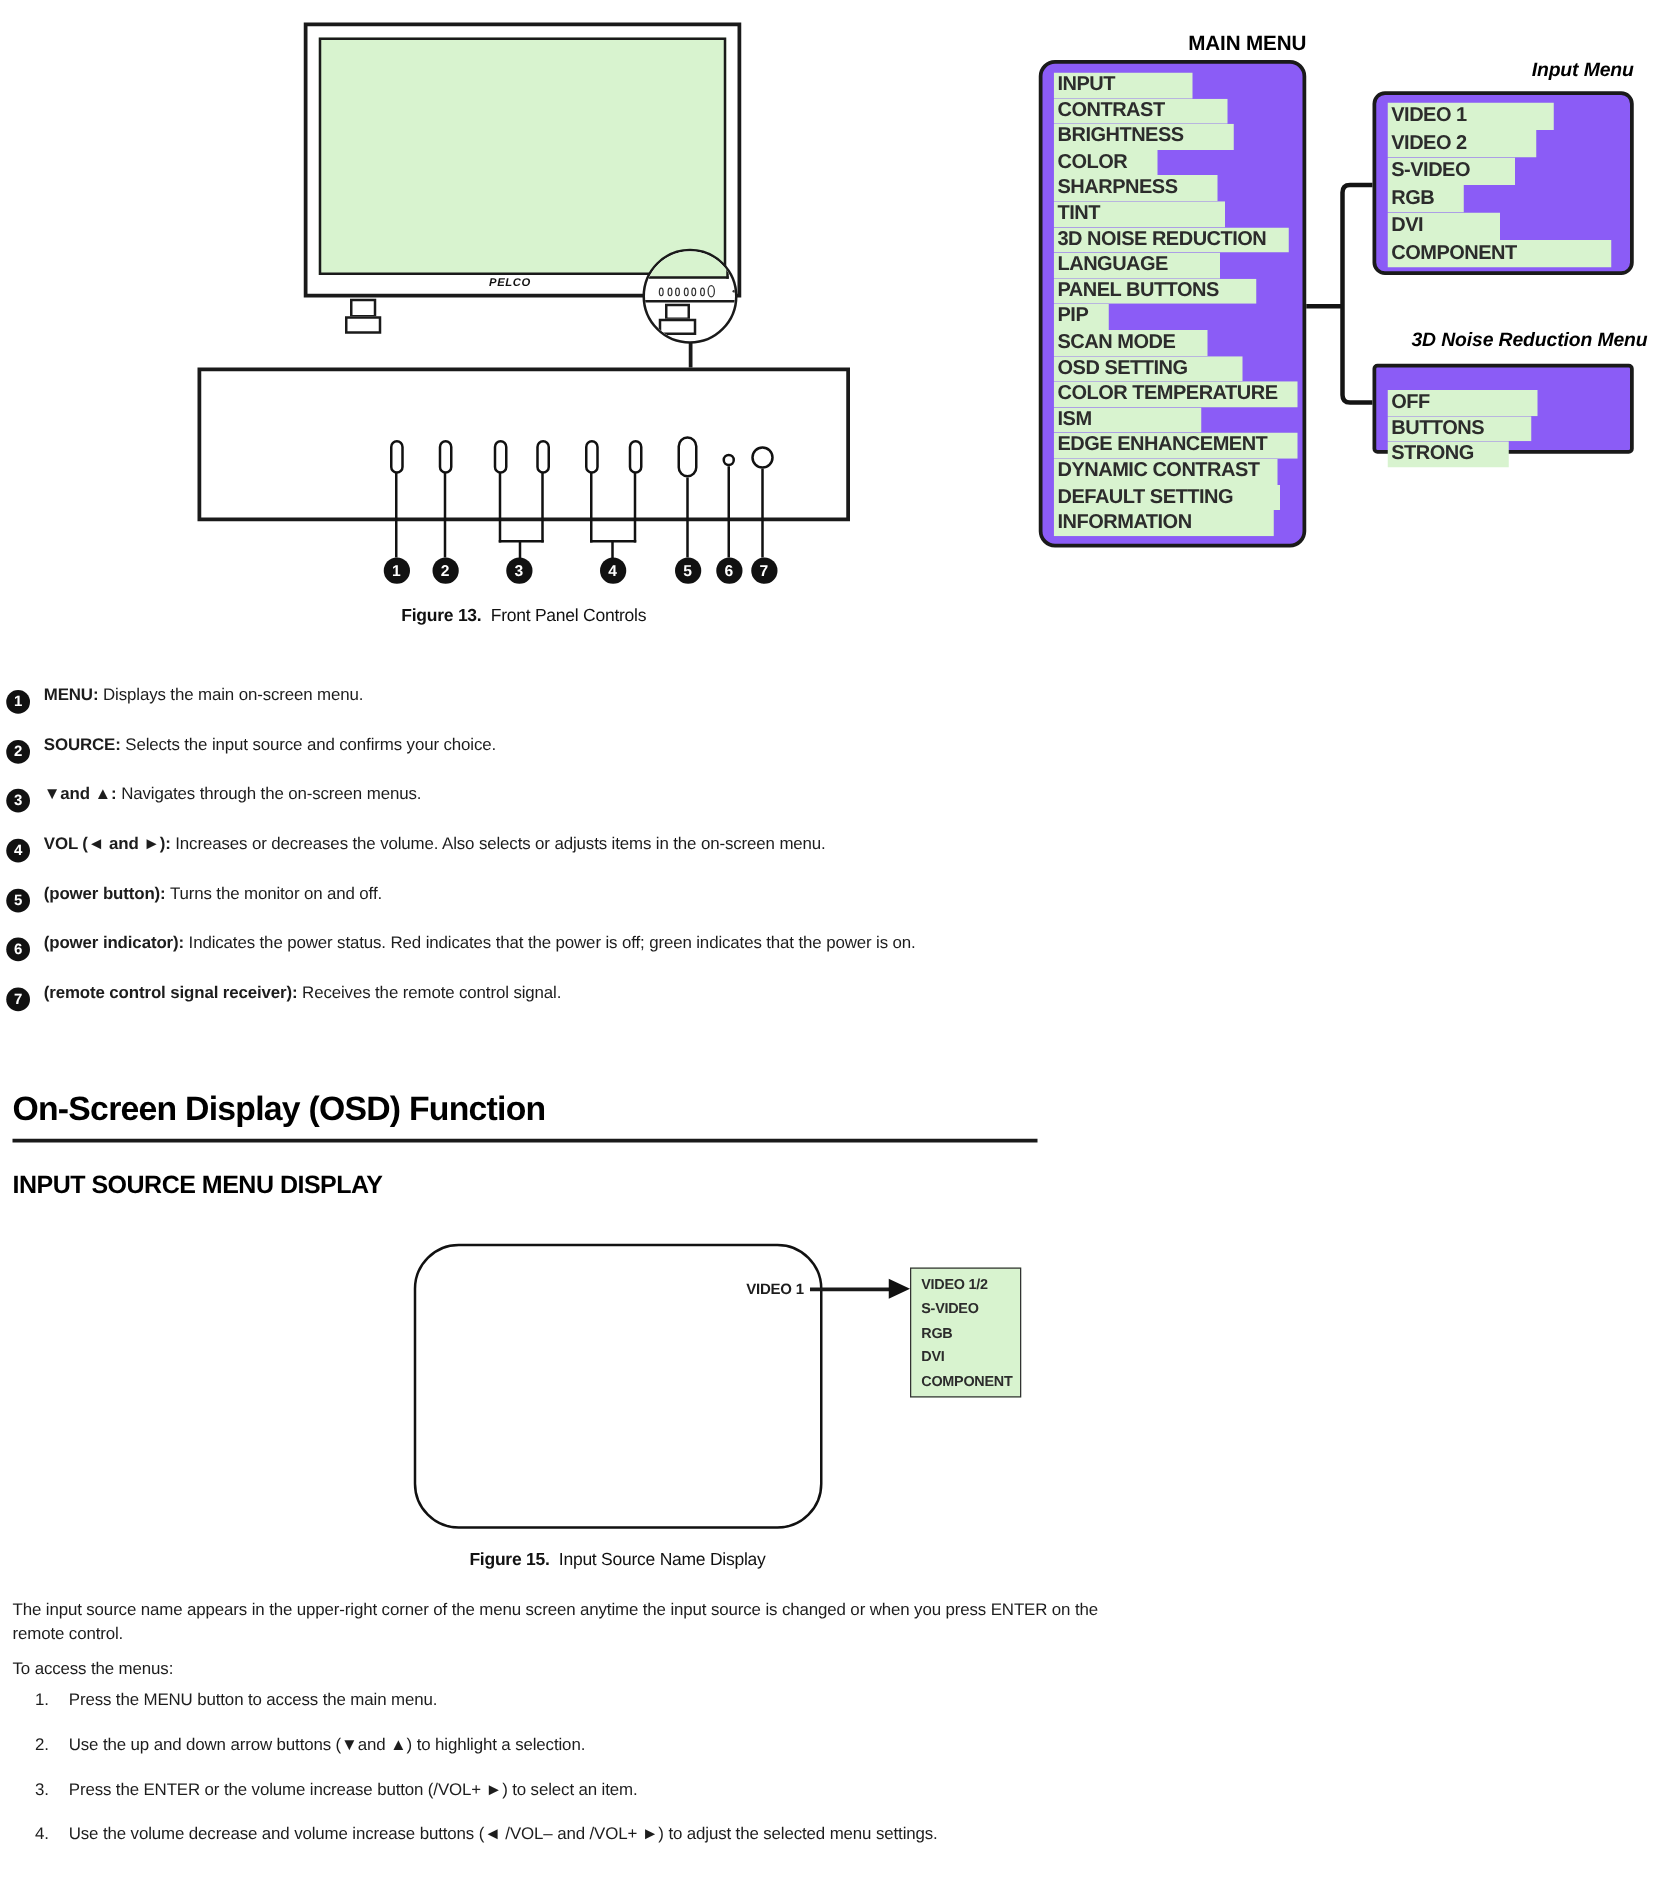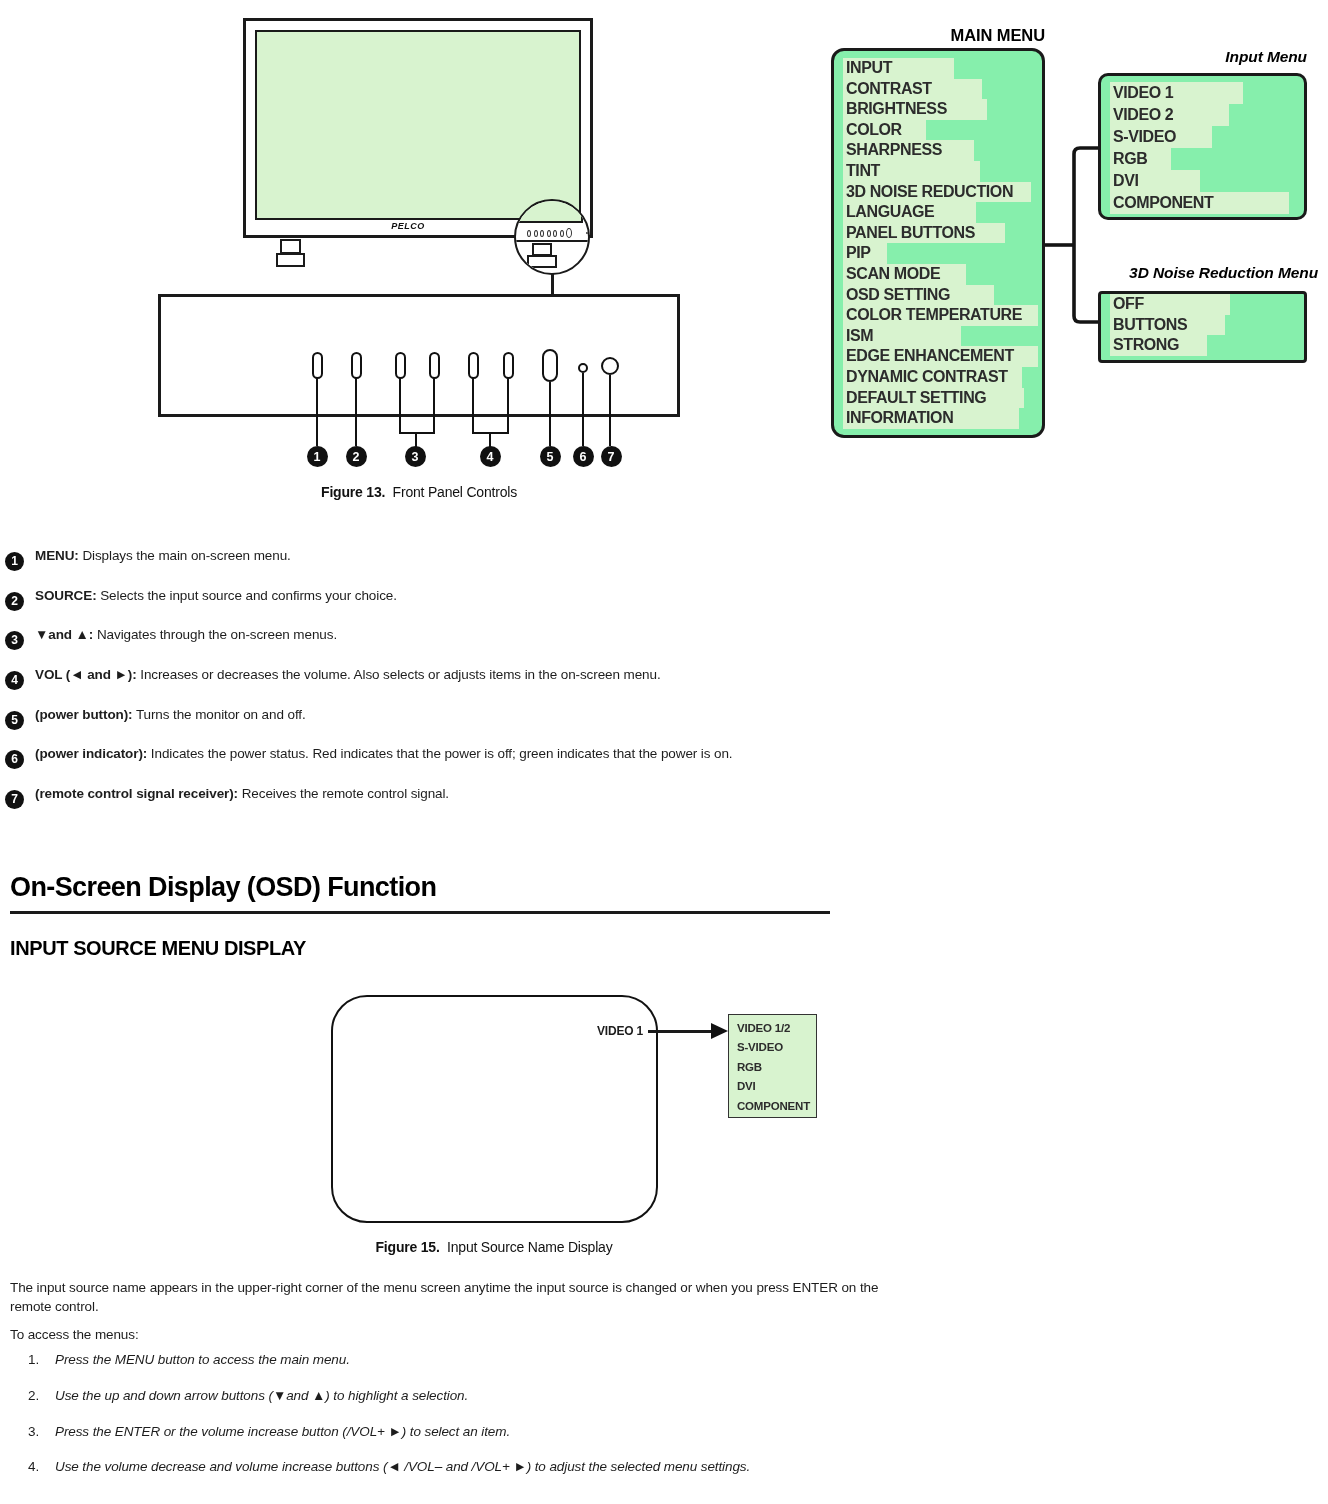--- a/index.html
+++ b/index.html
@@ -44,21 +44,21 @@
   .btn.round{border-radius:50%;}
   .numcirc{position:absolute;width:21px;height:21px;border-radius:50%;background:#111;
     color:#fff;font-size:12.5px;font-weight:700;display:flex;align-items:center;
     justify-content:center;z-index:4;}
   .callout-line{position:absolute;background:#111;z-index:2;}
 
   .caption{position:absolute;font-size:14px;color:#111;text-align:center;letter-spacing:-0.2px;}
   .caption b{font-weight:700;}
 
   
-  .menubox{position:absolute;background:#86efac;border:3px solid var(--ink);box-sizing:border-box;}
+  .menubox{position:absolute;background:#8b5cf6;border:3px solid var(--ink);box-sizing:border-box;}
   .menutitle{position:absolute;text-align:right;color:#000;white-space:nowrap;}
   .mi{white-space:nowrap;overflow:hidden;color:#2c2c2c;}
   .hl{display:inline-block;background:var(--green);padding:0 4px 0 3px;max-width:100%;box-sizing:border-box;}
 
   #main-box{left:831px;top:48px;width:214px;height:390px;border-radius:13px;padding:7px 0 0 9px;}
   #main-box .mi{line-height:20.6px;font-size:16px;font-weight:700;letter-spacing:-0.4px;}
   #main-title{left:831px;top:26px;width:214px;font-size:16.5px;font-weight:700;}
   #main-box .mi:nth-child(1) .hl{padding-right:62px}
   #main-box .mi:nth-child(2) .hl{padding-right:50px}
   #main-box .mi:nth-child(3) .hl{padding-right:40px}
@@ -81,21 +81,21 @@
   #input-box{left:1098px;top:73px;width:209px;height:147px;border-radius:10px;padding:6px 0 0 9px;}
   #input-box .mi{line-height:22px;font-size:16px;font-weight:700;letter-spacing:-0.4px;}
   #input-title{left:1098px;top:48px;width:209px;font-size:15.5px;font-weight:700;font-style:italic;}
   #input-box .mi:nth-child(1) .hl{padding-right:70px}
   #input-box .mi:nth-child(2) .hl{padding-right:56px}
   #input-box .mi:nth-child(3) .hl{padding-right:36px}
   #input-box .mi:nth-child(4) .hl{padding-right:24px}
   #input-box .mi:nth-child(5) .hl{padding-right:62px}
   #input-box .mi:nth-child(6) .hl{padding-right:76px}
 
-  #noise-box{left:1098px;top:291px;width:209px;height:72px;border-radius:4px;padding:0 0 0 9px;}
+  #noise-box{left:1098px;top:291px;width:209px;height:72px;border-radius:4px;padding:18px 0 0 9px;}
   #noise-box .mi{line-height:20.5px;font-size:16px;font-weight:700;letter-spacing:-0.4px;}
   #noise-title{left:1088px;top:264px;width:230px;font-size:15.5px;font-weight:700;font-style:italic;}
   #noise-box .mi:nth-child(1) .hl{padding-right:86px}
   #noise-box .mi:nth-child(2) .hl{padding-right:38px}
   #noise-box .mi:nth-child(3) .hl{padding-right:28px}
 
   
   .crow{position:absolute;left:5px;font-size:13.5px;line-height:17px;white-space:nowrap;}
   .ccirc{display:inline-flex;width:19px;height:19px;border-radius:50%;background:#111;color:#fff;
     align-items:center;justify-content:center;font-size:12px;font-weight:700;
@@ -116,21 +116,21 @@
   #fig15-arrowhead{position:absolute;left:711px;top:1023px;width:0;height:0;
     border-left:17px solid #111;border-top:8px solid transparent;border-bottom:8px solid transparent;}
   #fig15-menu{position:absolute;left:728px;top:1014px;width:89px;height:104px;
     border:1.5px solid #333;box-sizing:border-box;background:var(--green);padding:4px 0 0 8px;}
   #fig15-menu .mi{line-height:19.4px;font-size:11.5px;font-weight:700;letter-spacing:-0.2px;background:none;}
 
   
   .para{position:absolute;left:10px;width:910px;font-size:13.5px;line-height:18.5px;}
   .step{position:absolute;left:28px;width:1050px;font-size:13.5px;white-space:nowrap;}
   .step .snum{display:inline-block;width:18px;}
-  .step .stext{margin-left:9px;font-style:italic;}
+  .step .stext{margin-left:9px;}
 </style>
 </head>
 <body>
 
 <div class="bezel"></div>
 <div class="screen"></div>
 <div class="brand">PELCO</div>
 <div class="foot" style="left:280px;top:239px;width:21px;height:15px;"></div>
 <div class="foot" style="left:276px;top:253px;width:29px;height:14px;"></div>
 

